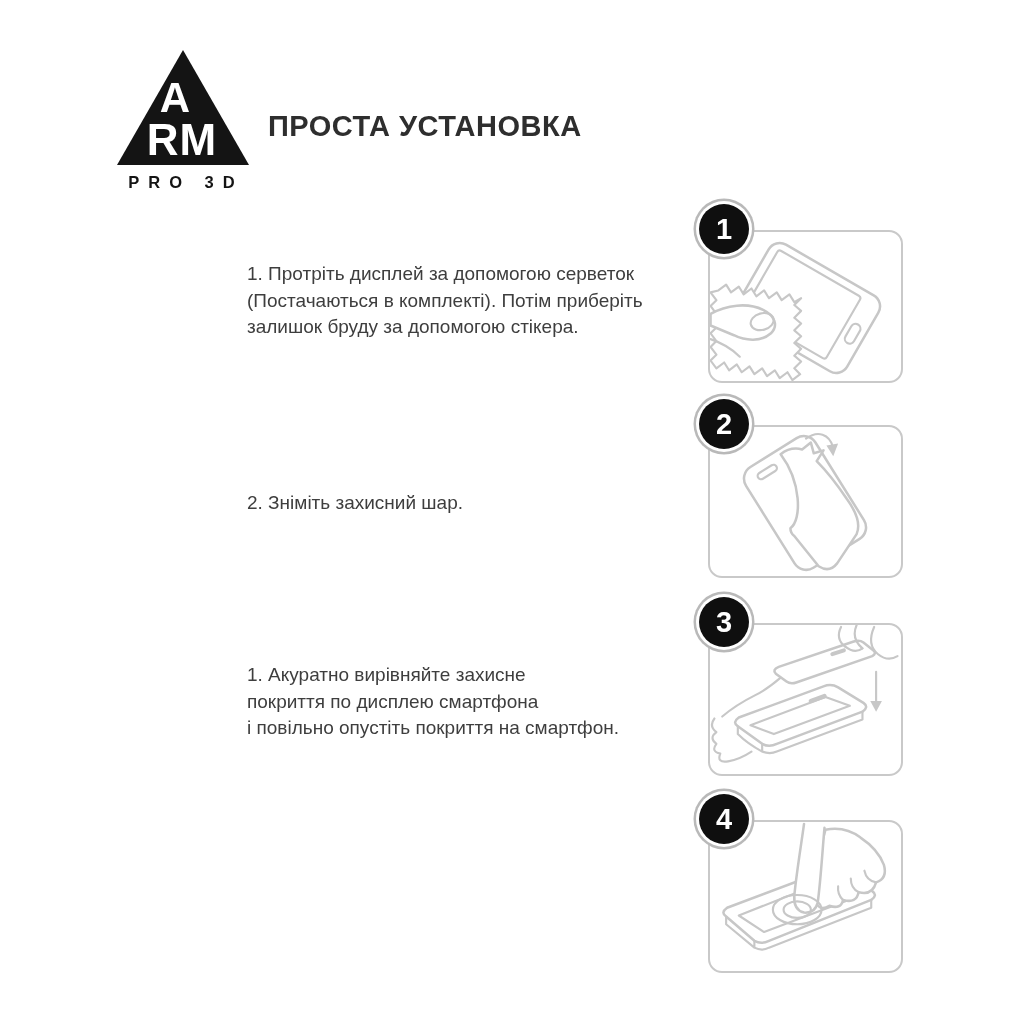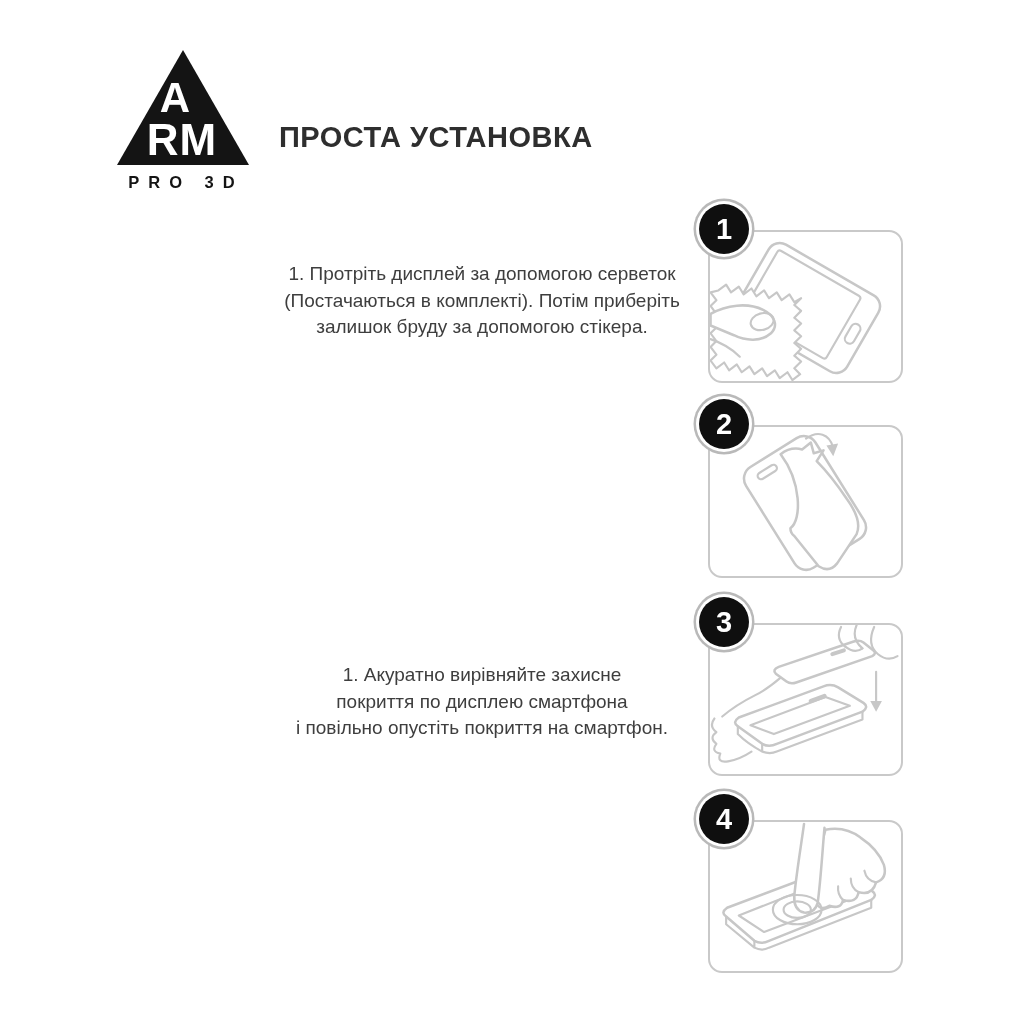--- a/index.html
+++ b/index.html
@@ -3,26 +3,26 @@
 <meta charset="utf-8">
 <style>
   html,body{margin:0;padding:0;background:#ffffff;}
   .page{
     position:relative;width:1024px;height:1024px;background:#ffffff;overflow:hidden;
     font-family:"Liberation Sans","DejaVu Sans",sans-serif;color:#3e3e3e;
   }
   .logo-svg{position:absolute;left:110px;top:45px;}
   .logo-svg text{font-family:"Liberation Sans","DejaVu Sans",sans-serif;}
   .page-title{
-    position:absolute;left:268px;top:110px;margin:11px;
+    position:absolute;left:268px;top:110px;margin:0;
     font-size:29px;font-weight:700;letter-spacing:.5px;color:#2e2e2e;white-space:nowrap;
   }
   .step-text{
     position:absolute;left:247px;width:470px;margin:0;
-    font-size:19px;line-height:26.5px;color:#3e3e3e;white-space:pre-line;text-align:center;
+    font-size:19px;line-height:26.5px;color:#3e3e3e;white-space:pre-line;
   }
   .card{
     position:absolute;left:708px;width:195px;height:153px;box-sizing:border-box;
     border:2px solid #c9c9c9;border-radius:14px;background:#fff;
   }
   .card .illus{position:absolute;left:0;top:0;width:100%;height:100%;border-radius:12px;}
   .badge{
     position:absolute;left:-11px;top:-28px;width:50px;height:50px;border-radius:50%;
     background:#0f0f0f;color:#ffffff;display:flex;align-items:center;justify-content:center;
     font-size:29px;font-weight:700;z-index:2;
@@ -65,20 +65,21 @@
         l-8,6 l-5,-8 l-8,6 l-5,-8 l-8,6 l-5,-8 l-8,6 l-5,-8 l-8,6 l-5,-8 l-8,6 l-5,-8 l-8,6
         l-6,-8 l6,-6 l-6,-8 l6,-6 l-6,-8 l6,-6 l-6,-8 l6,-6 l-6,-8 l6,-6 l-6,-8 Z"></path>
       <g>
         <path class="lnf" d="M0,84 C16,75 38,72 54,80 C66,86 70,96 62,104 C52,113 36,112 24,106 L0,96 Z"></path>
         <ellipse class="ln thin" cx="53" cy="92" rx="12" ry="8.5" transform="rotate(-15 53 92)"></ellipse>
         <path class="ln thin" d="M0,110 C12,114 22,120 30,128"></path>
       </g>
     </svg>
   </div>
 
+  <p class="step-text" style="top:490px">2. Зніміть захисний шар.</p>
   <div class="card" style="top:425px">
     <div class="badge">2</div>
     <svg class="illus" viewBox="0 0 195 153">
       <g transform="rotate(-32 97 78)">
         <rect class="lnf" x="55" y="17" width="84" height="122" rx="14"></rect>
         <rect class="ln thin" x="70" y="27" width="22" height="7" rx="3.5"></rect>
       </g>
       <path class="lnf" d="M72,28
         Q82,20 94,23 L103,16 L106,27 L116,24 L109,35
         Q124,50 140,74 Q156,96 150,110 L130,140 Q122,150 111,143

